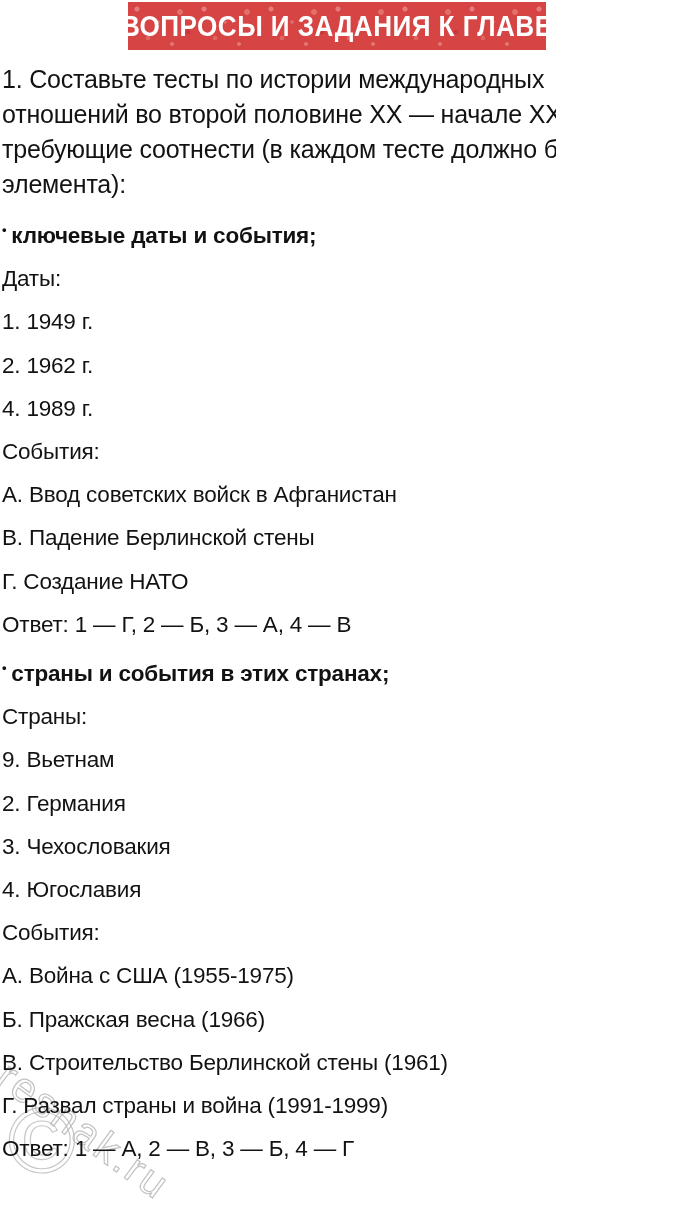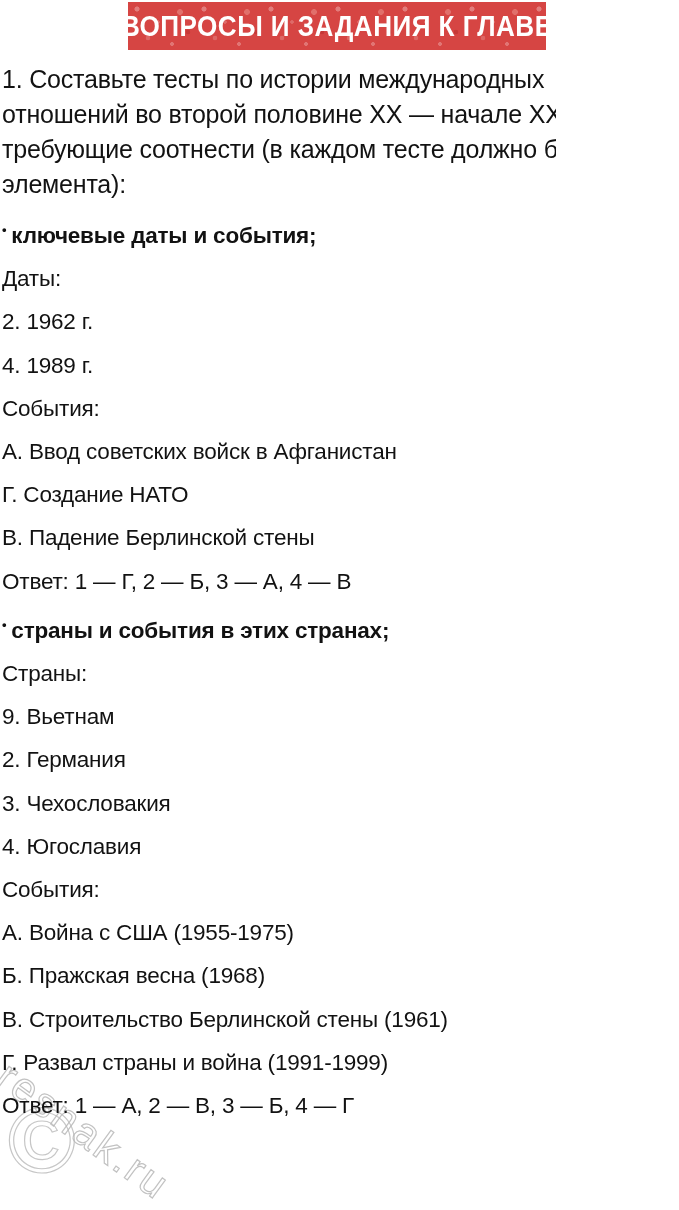--- a/index.html
+++ b/index.html
@@ -114,40 +114,41 @@
 
   <div class="content">
 
     <p class="intro">1. Составьте тесты по истории международных отношений во второй половине XX — начале XXI в., требующие соотнести (в каждом тесте должно быть 4 элемента):</p>
 
     <div>
       <div class="line bullet-line">
         <span class="bullet-marker">•</span><span>ключевые даты и события;</span>
       </div>
       <div class="line">Даты:</div>
+      <div class="line">1. 1949 г.</div>
       <div class="line">2. 1962 г.</div>
       <div class="line">4. 1989 г.</div>
       <div class="line">События:</div>
       <div class="line">А. Ввод советских войск в Афганистан</div>
+      <div class="line">В. Падение Берлинской стены</div>
       <div class="line">Г. Создание НАТО</div>
-      <div class="line">В. Падение Берлинской стены</div>
       <div class="line">Ответ: 1 — Г, 2 — Б, 3 — А, 4 — В</div>
     </div>
 
     <div>
       <div class="line bullet-line">
         <span class="bullet-marker">•</span><span>страны и события в этих странах;</span>
       </div>
       <div class="line">Страны:</div>
       <div class="line">9. Вьетнам</div>
       <div class="line">2. Германия</div>
       <div class="line">3. Чехословакия</div>
       <div class="line">4. Югославия</div>
       <div class="line">События:</div>
       <div class="line">А. Война с США (1955-1975)</div>
-      <div class="line">Б. Пражская весна (1968)</div>
+      <div class="line">Б. Пражская весна (1966)</div>
       <div class="line">В. Строительство Берлинской стены (1961)</div>
       <div class="line">Г. Развал страны и война (1991-1999)</div>
       <div class="line">Ответ: 1 — А, 2 — В, 3 — Б, 4 — Г</div>
     </div>
 
   </div>
 </div>
 
 </body></html>

